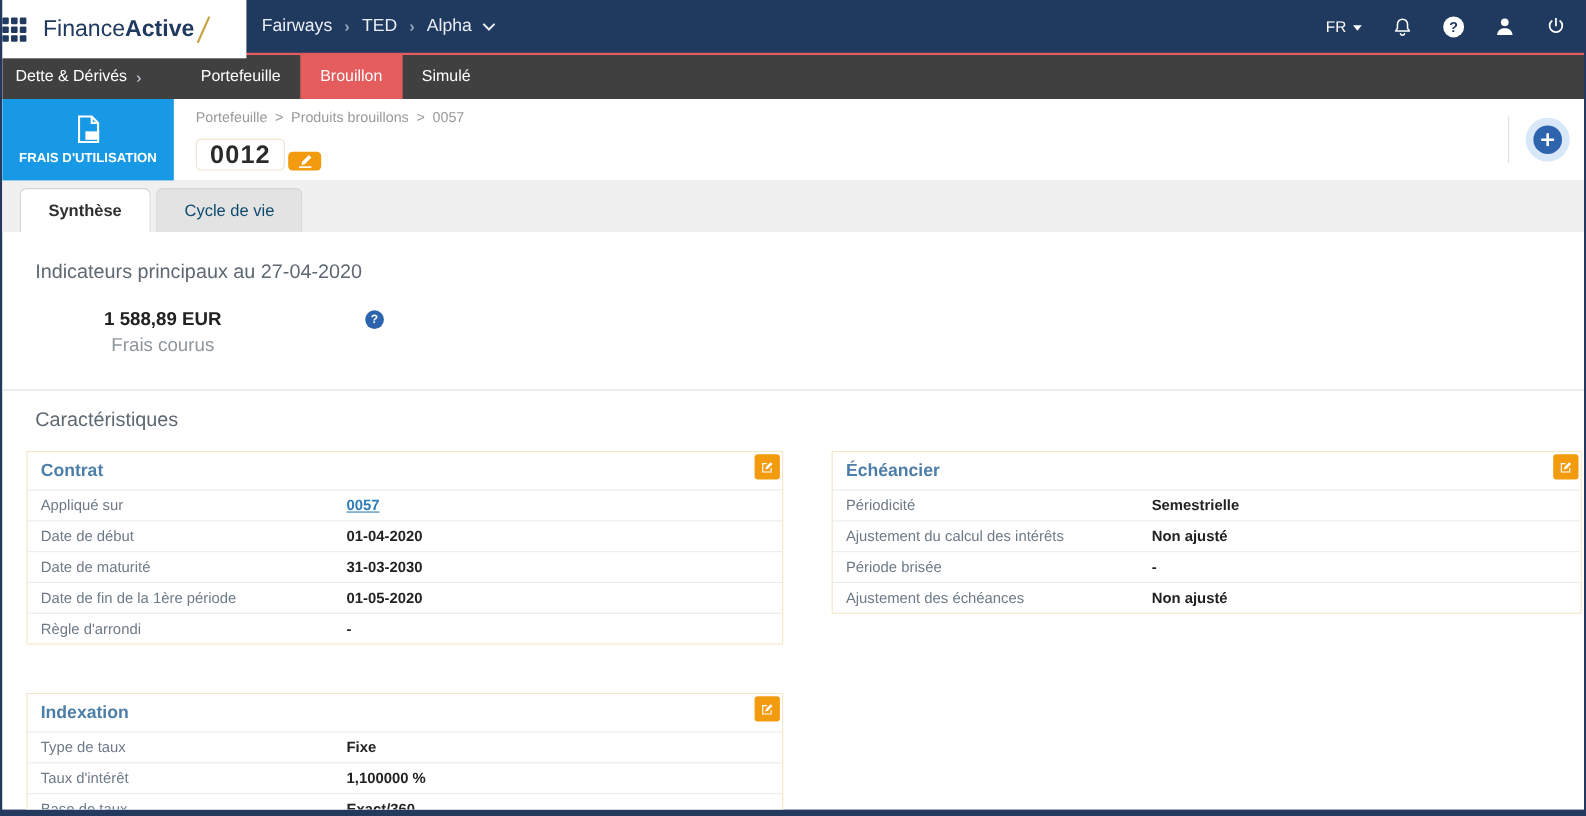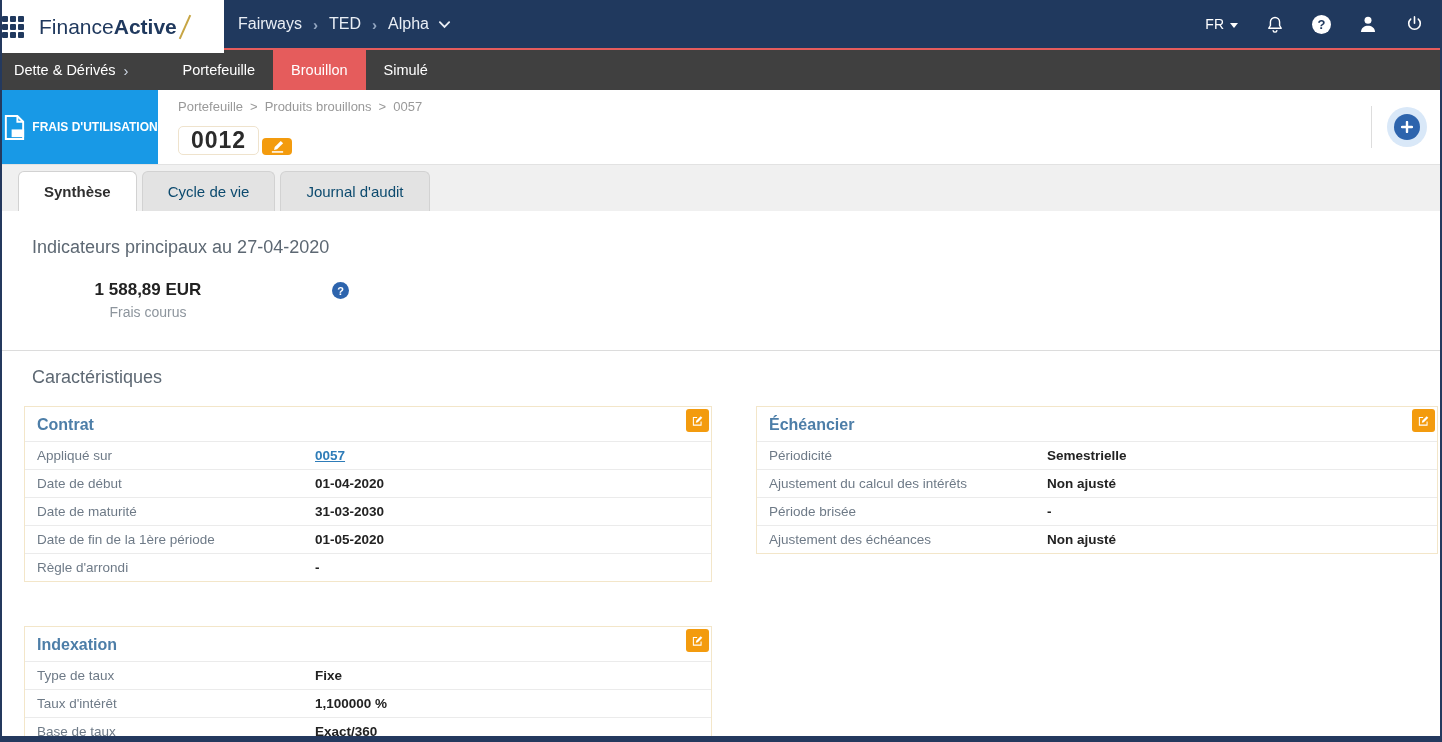--- a/index.html
+++ b/index.html
@@ -26,21 +26,21 @@
   .help-nav{width:19px;height:19px;border-radius:50%;background:#fff;color:#20395e;font-weight:bold;font-size:13px;
             display:flex;align-items:center;justify-content:center;}
   
   .mainnav{height:40px;background:#404040;display:flex;align-items:stretch;color:#fff;font-size:14.5px;}
   .mainnav .section{display:flex;align-items:center;padding:0 14px 0 12px;gap:8px;margin-right:22px;cursor:pointer;}
   .mainnav .chev{color:#cfd9e6;font-size:15px;}
   .nav-item{display:flex;align-items:center;padding:0 18px;cursor:pointer;}
   .nav-item.active{background:#e55c5c;}
   
   .product-header{height:74px;display:flex;background:#fff;border-bottom:1px solid #e2e2e2;}
-  .module{width:156px;background:#1899e6;color:#fff;display:flex;flex-direction:row;align-items:center;
+  .module{width:156px;background:#1899e6;color:#fff;display:flex;flex-direction:column;align-items:center;
           justify-content:center;gap:5px;font-size:12px;font-weight:bold;flex:0 0 156px;}
   .product-main{padding:9px 0 0 20px;}
   .ph-breadcrumb{font-size:13px;color:#999;display:flex;gap:7px;align-items:center;}
   .ph-breadcrumb .crumb{cursor:pointer;}
   .code-row{display:flex;margin-top:4px;align-items:flex-end;height:37px;}
   .code-box{box-sizing:border-box;border:1px solid #efe3cd;border-radius:5px;padding:0 12px;font-size:23px;font-weight:bold;
             color:#2b2b2b;display:flex;align-items:center;letter-spacing:1px;}
   .header-edit{width:30px;margin-left:3px;border-radius:4px;background:#f39b0e;border:none;display:flex;align-items:center;
                justify-content:center;cursor:pointer;}
   .header-right{margin-left:auto;display:flex;align-items:center;gap:15px;padding-right:13px;}
@@ -52,21 +52,21 @@
   .tabrow{height:46px;background:#f0f0f0;display:flex;align-items:flex-end;padding-left:16px;gap:5px;}
   .tab{box-sizing:border-box;height:40px;display:flex;align-items:center;padding:0 25px;background:#e3e3e3;
        border:1px solid #d2d2d2;border-bottom:none;border-radius:6px 6px 0 0;font-size:15px;color:#0c4a6e;cursor:pointer;}
   .tab.active{background:#fff;color:#2f2f2f;font-weight:bold;}
   
   .indicators{padding:26px 30px 0;}
   .section-title{font-size:18px;font-weight:400;color:#5d6873;margin:0;}
   .ind-row{display:flex;align-items:flex-start;margin-top:22px;padding-bottom:30px;}
   .ind-block{width:232px;text-align:center;}
   .ind-value{font-size:17px;font-weight:bold;color:#222;}
-  .ind-caption{font-size:14px;color:#8d959d;margin-top:4px;}
+  .ind-caption{font-size:17px;color:#8d959d;margin-top:4px;}
   .help-blue{width:17px;height:17px;border-radius:50%;background:#2d64ad;color:#fff;font-size:11px;font-weight:bold;
              display:flex;align-items:center;justify-content:center;margin-left:68px;margin-top:2px;cursor:pointer;}
   .divider{border-top:1px solid #dcdcdc;}
   .chars{padding:16px 22px 0;}
   .chars .section-title{margin:0 0 18px 8px;}
   .cards{display:grid;grid-template-columns:688px 682px;column-gap:28px;row-gap:42px;align-items:start;gap:44px;}
   .card{position:relative;border:1px solid #f3e6c9;background:#fff;box-sizing:border-box;}
   .card-title{padding:9px 12px 7px;font-size:16px;font-weight:bold;color:#4d7ea8;}
   .card-edit{position:absolute;top:2px;right:2px;width:23px;height:23px;border-radius:3px;background:#f39b0e;border:none;
              display:flex;align-items:center;justify-content:center;cursor:pointer;}
@@ -192,21 +192,20 @@
               <path d="M6 1v10M1 6h10"></path>
             </svg>
         </span>
       </button>
     </div>
   </div>
 
   <div class="tabrow">
     <span class="tab active">Synthèse</span>
     <span class="tab">Cycle de vie</span>
-    <span class="tab">Journal d'audit</span>
   </div>
 
   <section class="indicators">
     <h2 class="section-title">Indicateurs principaux au 27-04-2020</h2>
     <div class="ind-row">
       <div class="ind-block">
         <div class="ind-value">1 588,89 EUR</div>
         <div class="ind-caption">Frais courus</div>
       </div>
       <span class="help-blue">?</span>

